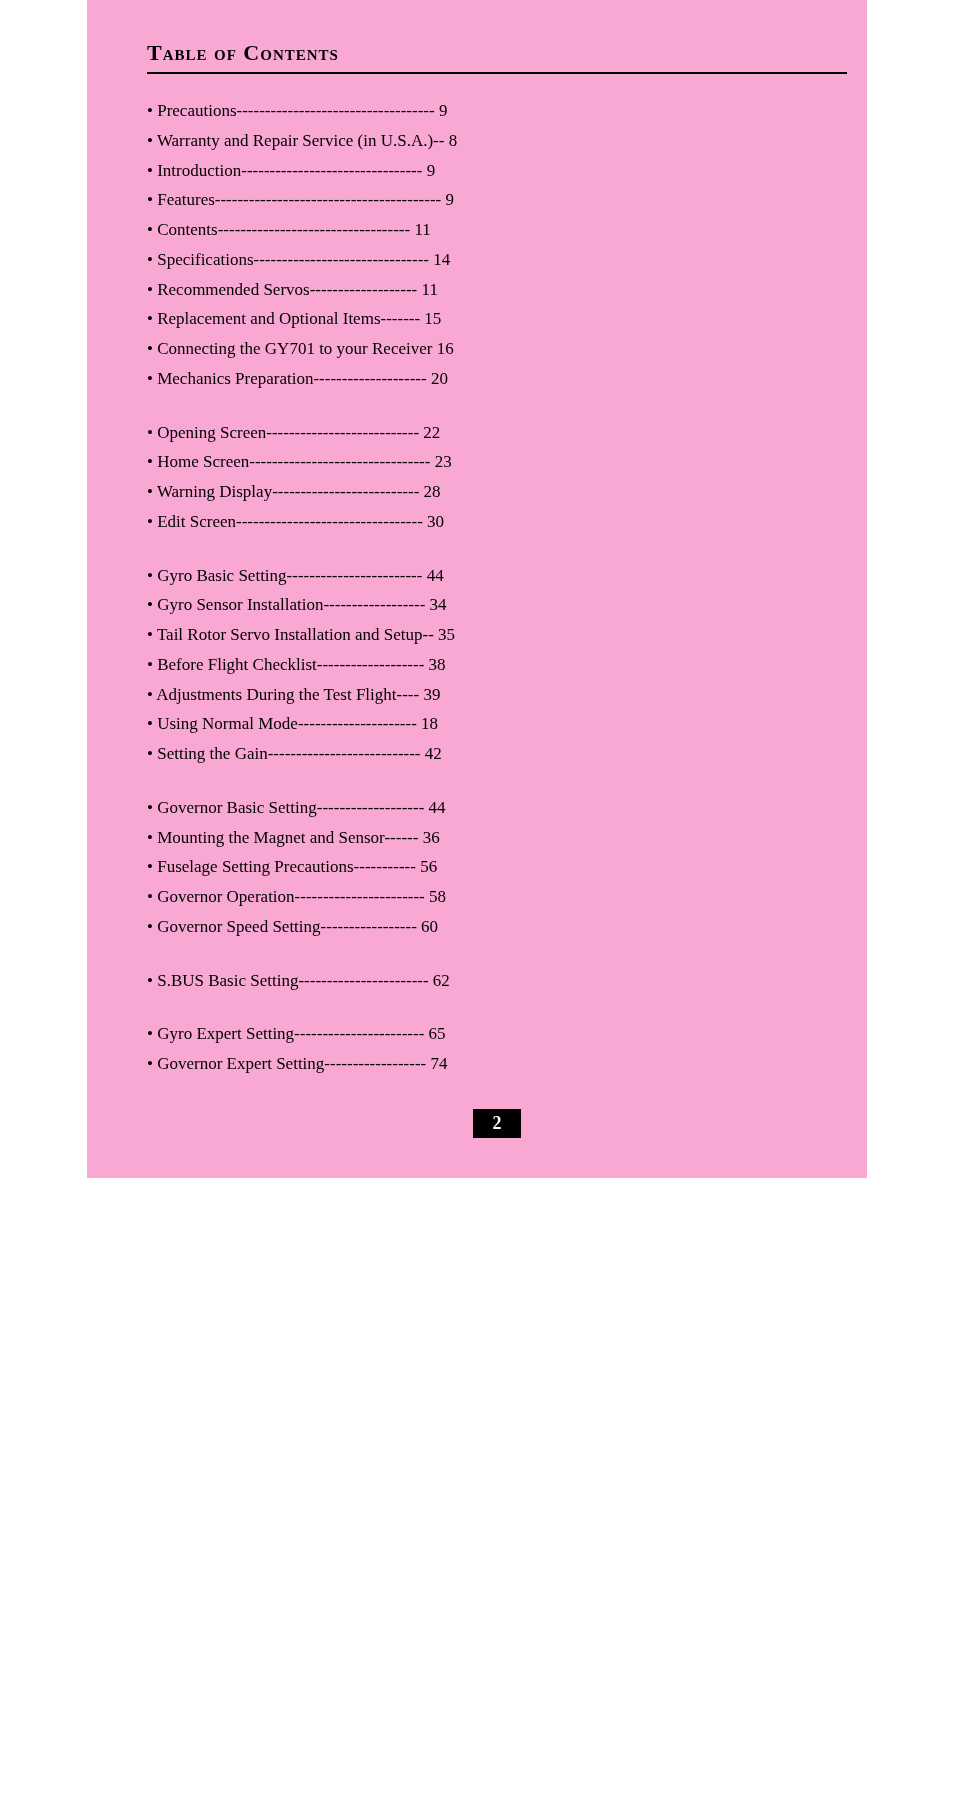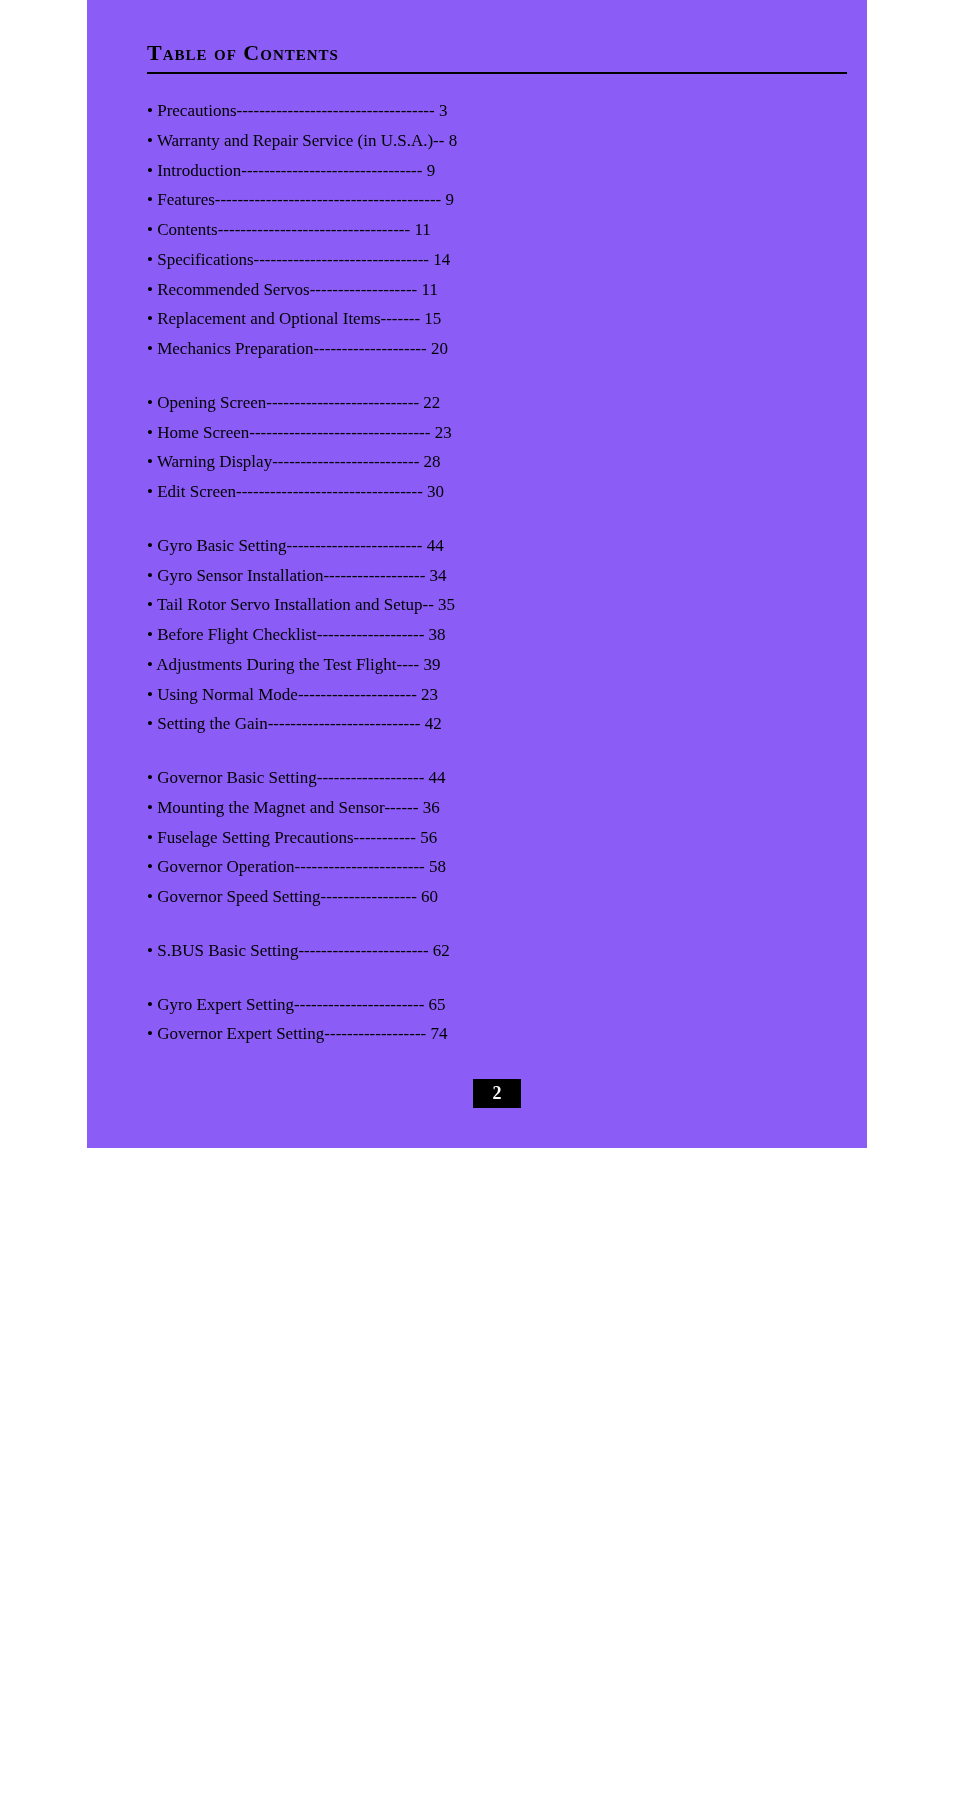--- a/index.html
+++ b/index.html
@@ -14,21 +14,21 @@
       width: 954px;
       min-height: 1804px;
       display: flex;
       justify-content: center;
       align-items: flex-start;
     }
 
     .page-container {
       width: 780px;
       padding: 40px 20px 40px 60px;
-      background: #8b5cf6;
+      background: #f9a8d4;
     }
 
     .toc-header {
       border-bottom: 2px solid #000;
       margin-bottom: 22px;
       padding-bottom: 6px;
     }
 
     .toc-header h1 {
       font-size: 22px;
@@ -72,43 +72,44 @@
 <body>
 
 <div class="page-container">
 
   <div class="toc-header">
     <h1>Table of Contents</h1>
   </div>
 
   <div id="toc-sections">
       <div class="toc-section">
-        <div class="toc-item">• Precautions----------------------------------- 3</div>
+        <div class="toc-item">• Precautions----------------------------------- 9</div>
         <div class="toc-item">• Warranty and Repair Service (in U.S.A.)-- 8</div>
         <div class="toc-item">• Introduction-------------------------------- 9</div>
         <div class="toc-item">• Features---------------------------------------- 9</div>
         <div class="toc-item">• Contents---------------------------------- 11</div>
         <div class="toc-item">• Specifications------------------------------- 14</div>
         <div class="toc-item">• Recommended Servos------------------- 11</div>
         <div class="toc-item">• Replacement and Optional Items------- 15</div>
+        <div class="toc-item">• Connecting the GY701 to your Receiver 16</div>
         <div class="toc-item">• Mechanics Preparation-------------------- 20</div>
       </div>
       <div class="toc-section">
         <div class="toc-item">• Opening Screen--------------------------- 22</div>
         <div class="toc-item">• Home Screen-------------------------------- 23</div>
         <div class="toc-item">• Warning Display-------------------------- 28</div>
         <div class="toc-item">• Edit Screen--------------------------------- 30</div>
       </div>
       <div class="toc-section">
         <div class="toc-item">• Gyro Basic Setting------------------------ 44</div>
         <div class="toc-item">• Gyro Sensor Installation------------------ 34</div>
         <div class="toc-item">• Tail Rotor Servo Installation and Setup-- 35</div>
         <div class="toc-item">• Before Flight Checklist------------------- 38</div>
         <div class="toc-item">• Adjustments During the Test Flight---- 39</div>
-        <div class="toc-item">• Using Normal Mode--------------------- 23</div>
+        <div class="toc-item">• Using Normal Mode--------------------- 18</div>
         <div class="toc-item">• Setting the Gain--------------------------- 42</div>
       </div>
       <div class="toc-section">
         <div class="toc-item">• Governor Basic Setting------------------- 44</div>
         <div class="toc-item">• Mounting the Magnet and Sensor------ 36</div>
         <div class="toc-item">• Fuselage Setting Precautions----------- 56</div>
         <div class="toc-item">• Governor Operation----------------------- 58</div>
         <div class="toc-item">• Governor Speed Setting----------------- 60</div>
       </div>
       <div class="toc-section">

